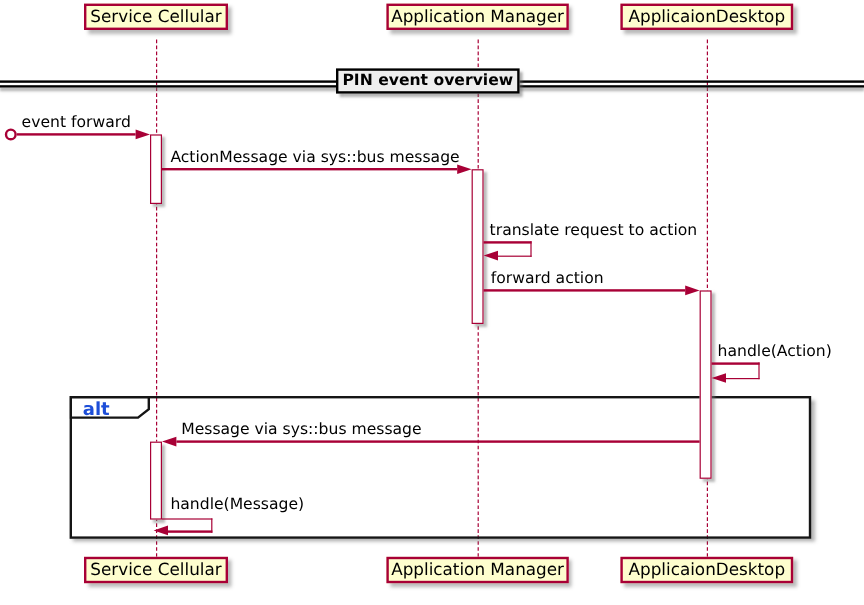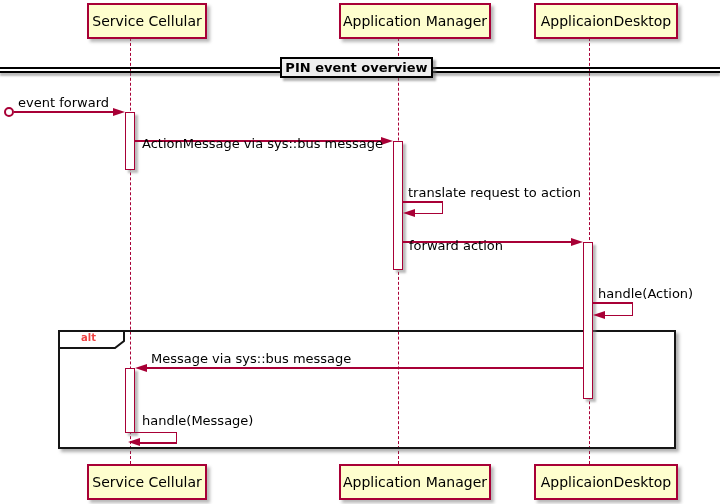--- a/index.html
+++ b/index.html
@@ -7,25 +7,25 @@
     --pfill:#FEFECE;
     --divfill:#EEEEEE;
     --frame:#000000;
   }
   html,body{margin:0;padding:0;background:#fff;}
   .canvas{
     position:relative;width:720px;height:504px;background:#ffffff;
     font-family:"DejaVu Sans","Liberation Sans",sans-serif;overflow:hidden;
   }
   .pbox{
-    position:absolute;box-sizing:border-box;height:36px;
+    position:absolute;box-sizing:border-box;height:22px;
     background:var(--pfill);border:2px solid var(--stroke);
     box-shadow:3px 3px 3px rgba(100,100,100,.45);
     display:flex;align-items:center;justify-content:center;
-    font-size:14px;color:#000;white-space:nowrap;margin-left:17px;
+    font-size:14px;color:#000;white-space:nowrap;
   }
   .lifeline{
     position:absolute;width:0;border-left:1px dashed var(--stroke);
   }
   .divlines{
     position:absolute;left:0;top:67px;width:720px;height:6px;box-sizing:border-box;
     border-top:2px solid #000;border-bottom:2px solid #000;
     box-shadow:0 3px 2px rgba(120,120,120,.5);
   }
   .divtitle{
@@ -34,21 +34,21 @@
     box-shadow:3px 3px 2px rgba(100,100,100,.5);
     display:flex;align-items:center;justify-content:center;
     font-size:13px;font-weight:bold;color:#000;
   }
   .frame{
     position:absolute;left:58px;top:330px;width:618px;height:119px;box-sizing:border-box;
     border:2px solid #151515;box-shadow:3px 3px 3px rgba(100,100,100,.5);
   }
   .frame-label-shape{position:absolute;left:58px;top:330px;}
   .frame-label-text{
-    position:absolute;left:81px;top:332px;font-size:10px;font-weight:bold;color:#ef4444;
+    position:absolute;left:69px;top:332px;font-size:15px;font-weight:bold;color:#1d4ed8;
   }
   .act{
     position:absolute;width:10px;box-sizing:border-box;background:#fff;
     border:1.5px solid var(--stroke);box-shadow:2.5px 2.5px 2px rgba(120,120,120,.5);
   }
   .mline{position:absolute;height:1.5px;background:var(--stroke);}
   .vline{position:absolute;width:1.5px;background:var(--stroke);}
   .arr-r{position:absolute;width:0;height:0;
     border-top:4.5px solid transparent;border-bottom:4.5px solid transparent;
     border-left:12px solid var(--stroke);}
@@ -86,31 +86,31 @@
   <div class="act" style="left:583px;top:242px;height:157px;"></div>
   <div class="act" style="left:125px;top:368px;height:65px;"></div>
 
   <div class="startcircle"></div>
   <div class="mline" style="left:14px;top:111px;width:99px;"></div>
   <div class="arr-r" style="left:113px;top:107.5px;"></div>
   <div class="mlabel" style="left:18px;top:95px;">event forward</div>
 
   <div class="mline" style="left:135px;top:140px;width:246px;"></div>
   <div class="arr-r" style="left:381px;top:136.5px;"></div>
-  <div class="mlabel" style="left:142px;top:136px;">ActionMessage via sys::bus message</div>
+  <div class="mlabel" style="left:142px;top:124px;">ActionMessage via sys::bus message</div>
 
   <div class="mlabel" style="left:408px;top:185px;">translate request to action</div>
   <div class="mline" style="left:403px;top:201px;width:40px;"></div>
   <div class="vline" style="left:441.5px;top:201px;height:13px;"></div>
   <div class="mline" style="left:415px;top:212.5px;width:28px;"></div>
   <div class="arr-l" style="left:403px;top:208.5px;"></div>
 
   <div class="mline" style="left:403px;top:241px;width:168px;"></div>
   <div class="arr-r" style="left:571px;top:237.5px;"></div>
-  <div class="mlabel" style="left:409px;top:238px;">forward action</div>
+  <div class="mlabel" style="left:409px;top:225px;">forward action</div>
 
   <div class="mlabel" style="left:598px;top:286px;">handle(Action)</div>
   <div class="mline" style="left:593px;top:302px;width:40px;"></div>
   <div class="vline" style="left:631.5px;top:302px;height:14px;"></div>
   <div class="mline" style="left:605px;top:314.5px;width:28px;"></div>
   <div class="arr-l" style="left:593px;top:310.5px;"></div>
 
   <div class="mline" style="left:147px;top:367px;width:436px;"></div>
   <div class="arr-l" style="left:135px;top:363.5px;"></div>
   <div class="mlabel" style="left:142px;top:413px;">handle(Message)</div>

